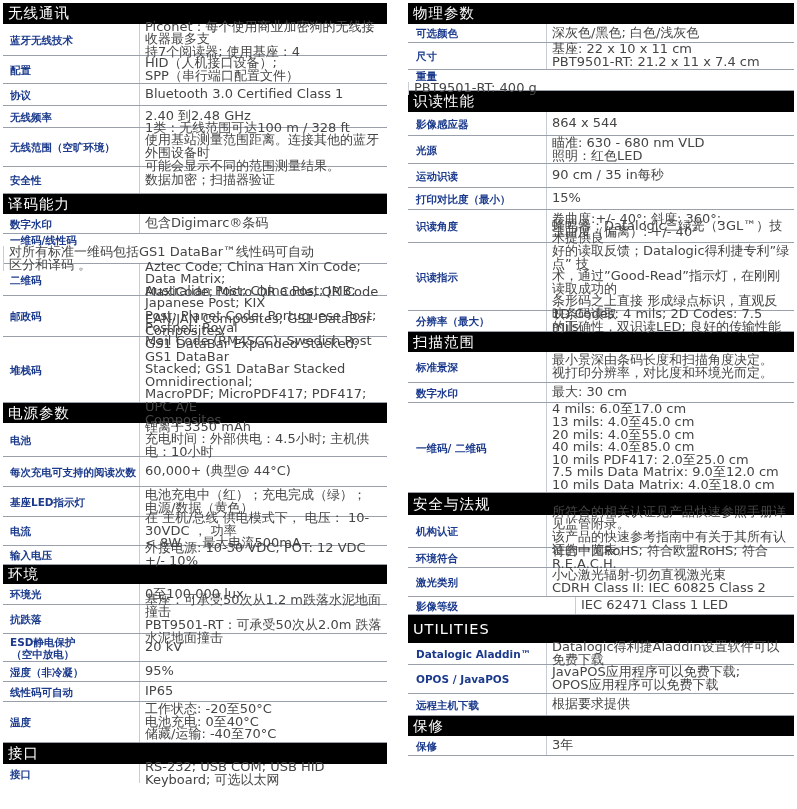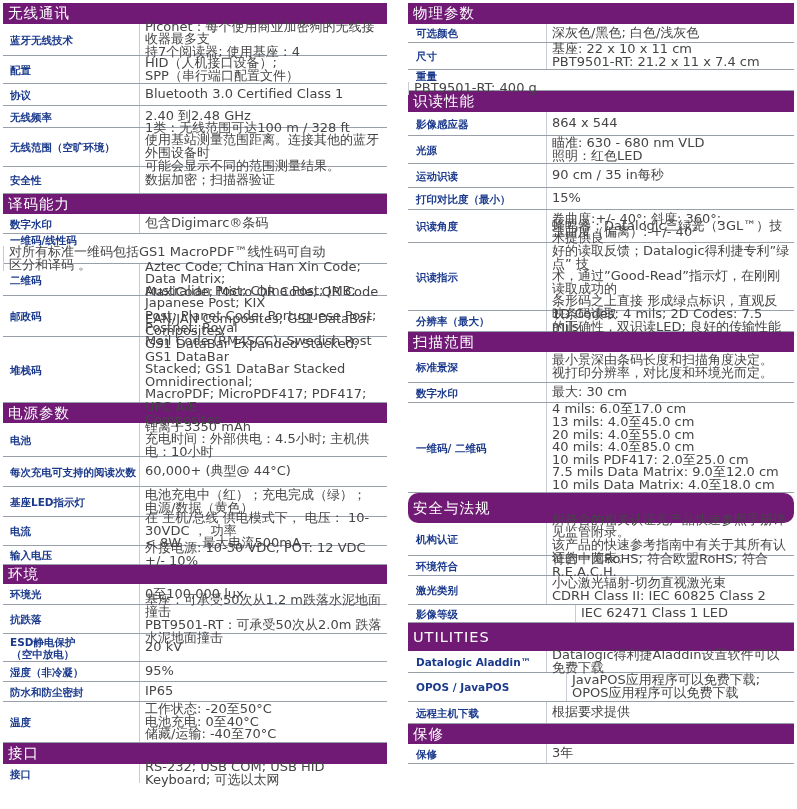--- a/index.html
+++ b/index.html
@@ -1,21 +1,21 @@
 <!DOCTYPE html>
 <html><head>
 <meta charset="utf-8">
 <style>
   html, body { margin: 0; padding: 0; background: #ffffff; }
   body { width: 797px; height: 809px; position: relative; overflow: hidden;
          font-family: "DejaVu Sans", "Liberation Sans", sans-serif; }
   .col { position: absolute; top: 3px; }
   .col-left { left: 3px; width: 384px; }
   .col-right { left: 408px; width: 386px; }
-  .sec-header { background: #701a75; color: #ffffff; font-size: 14.5px; letter-spacing: 1px;
+  .sec-header { background: #000000; color: #ffffff; font-size: 14.5px; letter-spacing: 1px;
                 padding-left: 5px; box-sizing: border-box; display: flex; align-items: center;
                 white-space: nowrap; overflow: hidden; }
   .row { display: flex; box-sizing: border-box; border-bottom: 1px solid #9aa0aa; }
   .row.last { border-bottom: none; }
   .row .label { width: 136px; flex: none; color: #1b3a8c; font-weight: bold; font-size: 10.5px;
                 padding-left: 7px; box-sizing: border-box; display: flex; align-items: center;
                 line-height: 12px; }
   .col-right .row .label { width: 138px; padding-left: 8px; }
   .row .value { flex: 1; border-left: 1px solid #c8ccd4; color: #454545; font-size: 13px;
                 padding: 0 4px 0 5px; box-sizing: border-box; display: flex; align-items: center;
@@ -58,21 +58,21 @@
       </div>
     </div>
     <div>
       <div class="sec-header" style="height: 20px;">译码能力</div>
       <div class="row" style="height: 20px;">
         <div class="label">数字水印</div>
         <div class="value">包含Digimarc®条码</div>
       </div>
       <div class="row" style="height: 30px; flex-direction: column;">
         <div class="label">一维码/线性码</div>
-        <div class="value">对所有标准一维码包括GS1 MacroPDF™线性码可自动
+        <div class="value">对所有标准一维码包括GS1 DataBar™线性码可自动
 区分和译码 。</div>
       </div>
       <div class="row" style="height: 32px;">
         <div class="label">二维码</div>
         <div class="value">Aztec Code; China Han Xin Code; Data Matrix;
 MaxiCode; Micro QR Code; QR Code</div>
       </div>
       <div class="row" style="height: 41px;">
         <div class="label">邮政码</div>
         <div class="value">Australian Post; China Post; IMB; Japanese Post; KIX
@@ -128,21 +128,21 @@
       <div class="row" style="height: 28px;">
         <div class="label label-center" style="white-space: pre-line;">ESD静电保护
 （空中放电）</div>
         <div class="value">20 kV</div>
       </div>
       <div class="row" style="height: 20px;">
         <div class="label">湿度（非冷凝）</div>
         <div class="value">95%</div>
       </div>
       <div class="row" style="height: 20px;">
-        <div class="label">防水和防尘密封</div>
+        <div class="label">线性码可自动</div>
         <div class="value">IP65</div>
       </div>
       <div class="row" style="height: 41px;">
         <div class="label">温度</div>
         <div class="value">工作状态: -20至50°C
 电池充电: 0至40°C
 储藏/运输: -40至70°C</div>
       </div>
     </div>
     <div>
@@ -223,21 +223,21 @@
         <div class="value">  4 mils: 6.0至17.0 cm
 13 mils: 4.0至45.0 cm
 20 mils: 4.0至55.0 cm
 40 mils: 4.0至85.0 cm
 10 mils PDF417: 2.0至25.0 cm
   7.5 mils Data Matrix: 9.0至12.0 cm
 10 mils Data Matrix: 4.0至18.0 cm</div>
       </div>
     </div>
     <div>
-      <div class="sec-header" style="height: 30px; border-radius: 10px;">安全与法规</div>
+      <div class="sec-header" style="height: 22px;">安全与法规</div>
       <div class="row" style="height: 33px;">
         <div class="label">机构认证</div>
         <div class="value">所符合的相关认证见产品快速参照手册详见监管附录。
 该产品的快速参考指南中有关于其所有认证的一览表。</div>
       </div>
       <div class="row" style="height: 20px;">
         <div class="label">环境符合</div>
         <div class="value">符合中国RoHS; 符合欧盟RoHS; 符合R.E.A.C.H.</div>
       </div>
       <div class="row" style="height: 29px;">
@@ -249,21 +249,21 @@
         <div class="label">影像等级</div>
         <div class="value">IEC 62471 Class 1 LED</div>
       </div>
     </div>
     <div>
       <div class="sec-header" style="height: 28px;">UTILITIES</div>
       <div class="row" style="height: 22px;">
         <div class="label">Datalogic Aladdin™</div>
         <div class="value">Datalogic得利捷Aladdin设置软件可以免费下载</div>
       </div>
-      <div class="row" style="height: 29px; gap: 20px;">
+      <div class="row" style="height: 29px;">
         <div class="label">OPOS / JavaPOS</div>
         <div class="value">JavaPOS应用程序可以免费下载;
 OPOS应用程序可以免费下载</div>
       </div>
       <div class="row" style="height: 22px;">
         <div class="label">远程主机下载</div>
         <div class="value">根据要求提供</div>
       </div>
     </div>
     <div>

